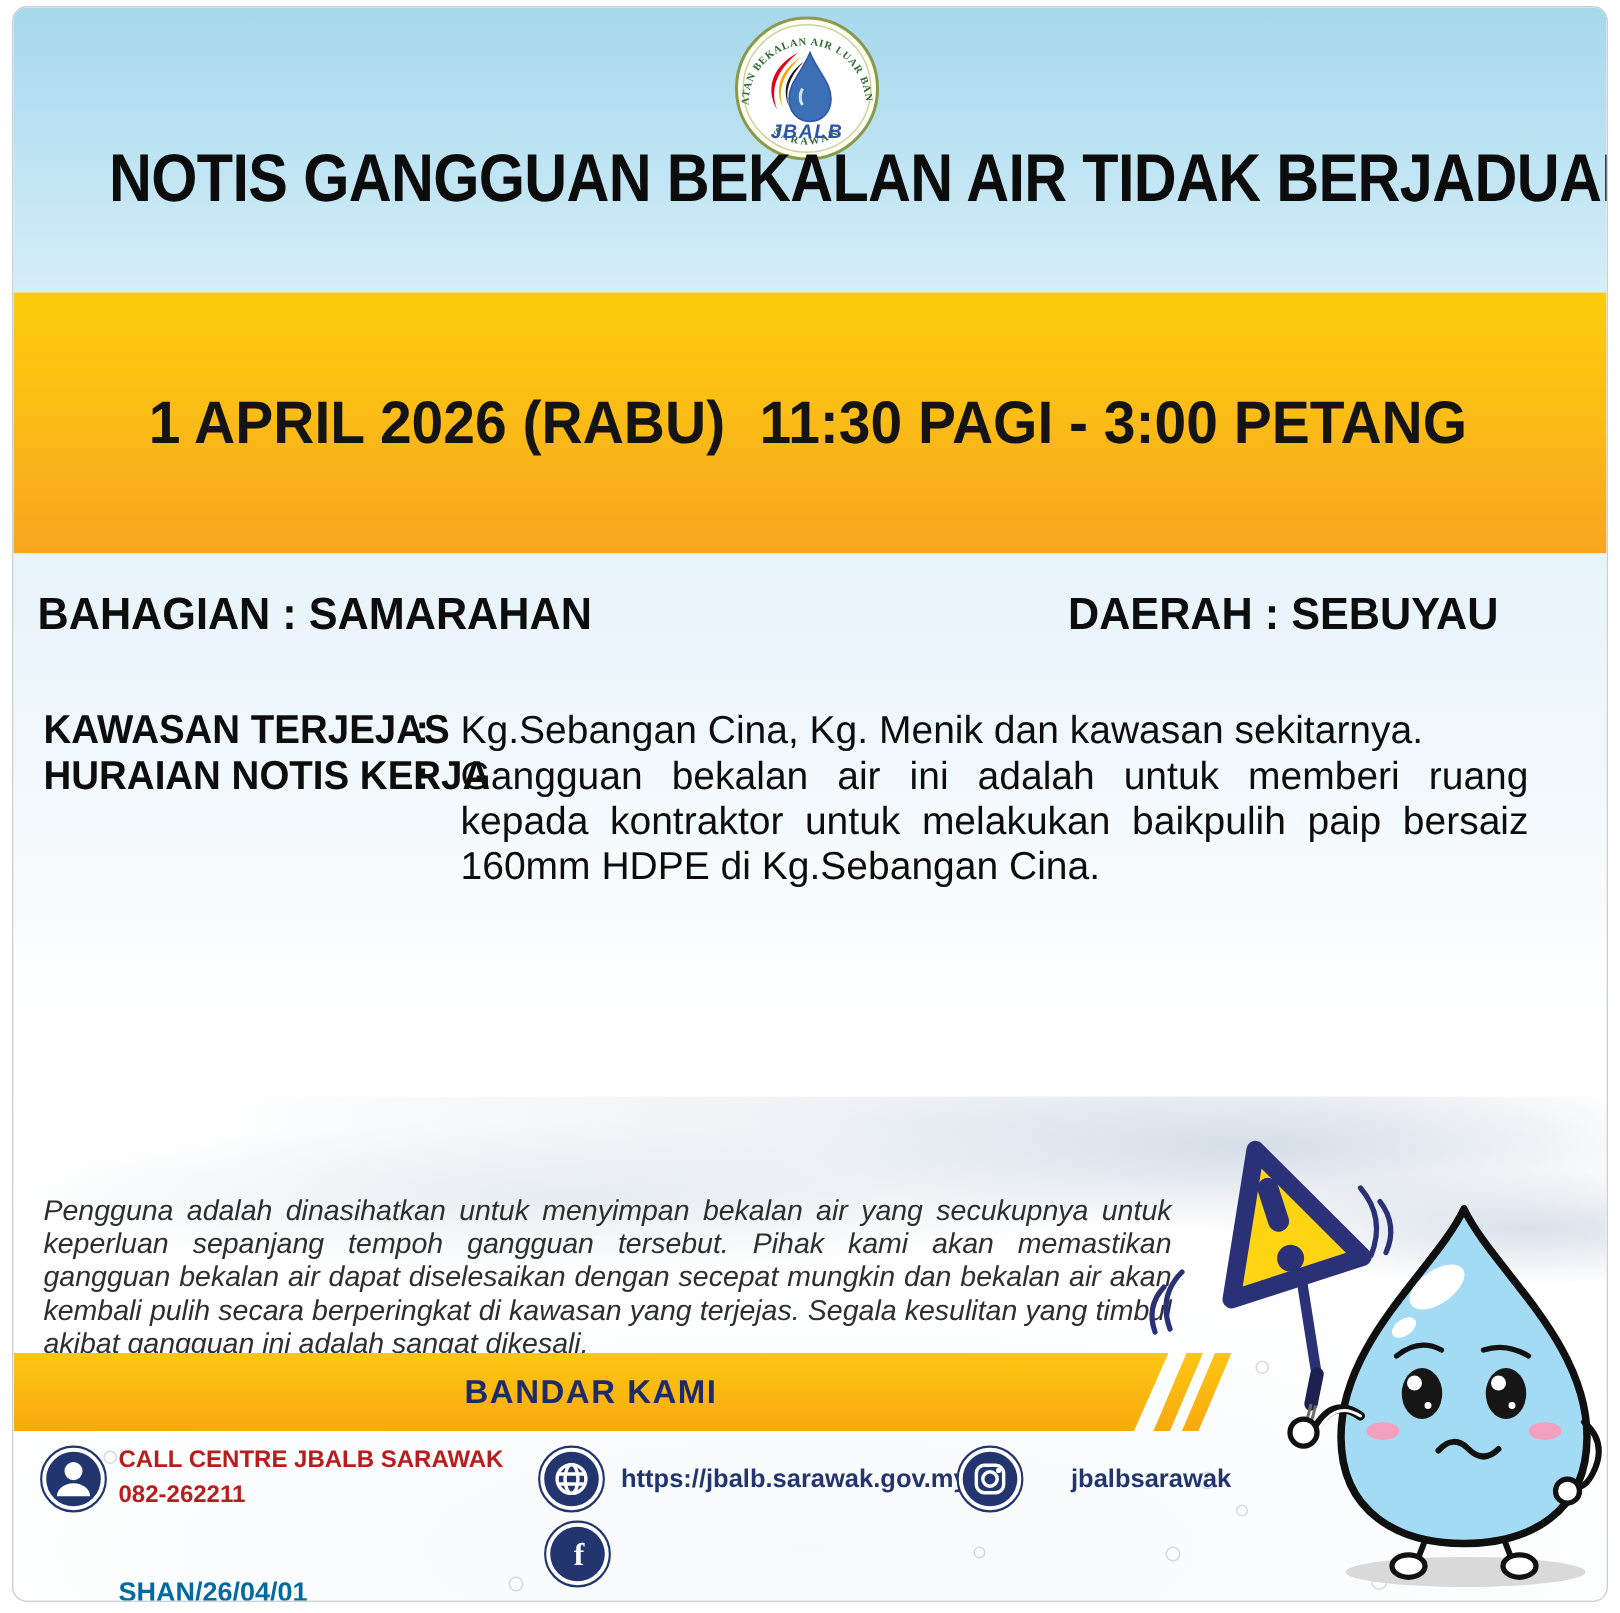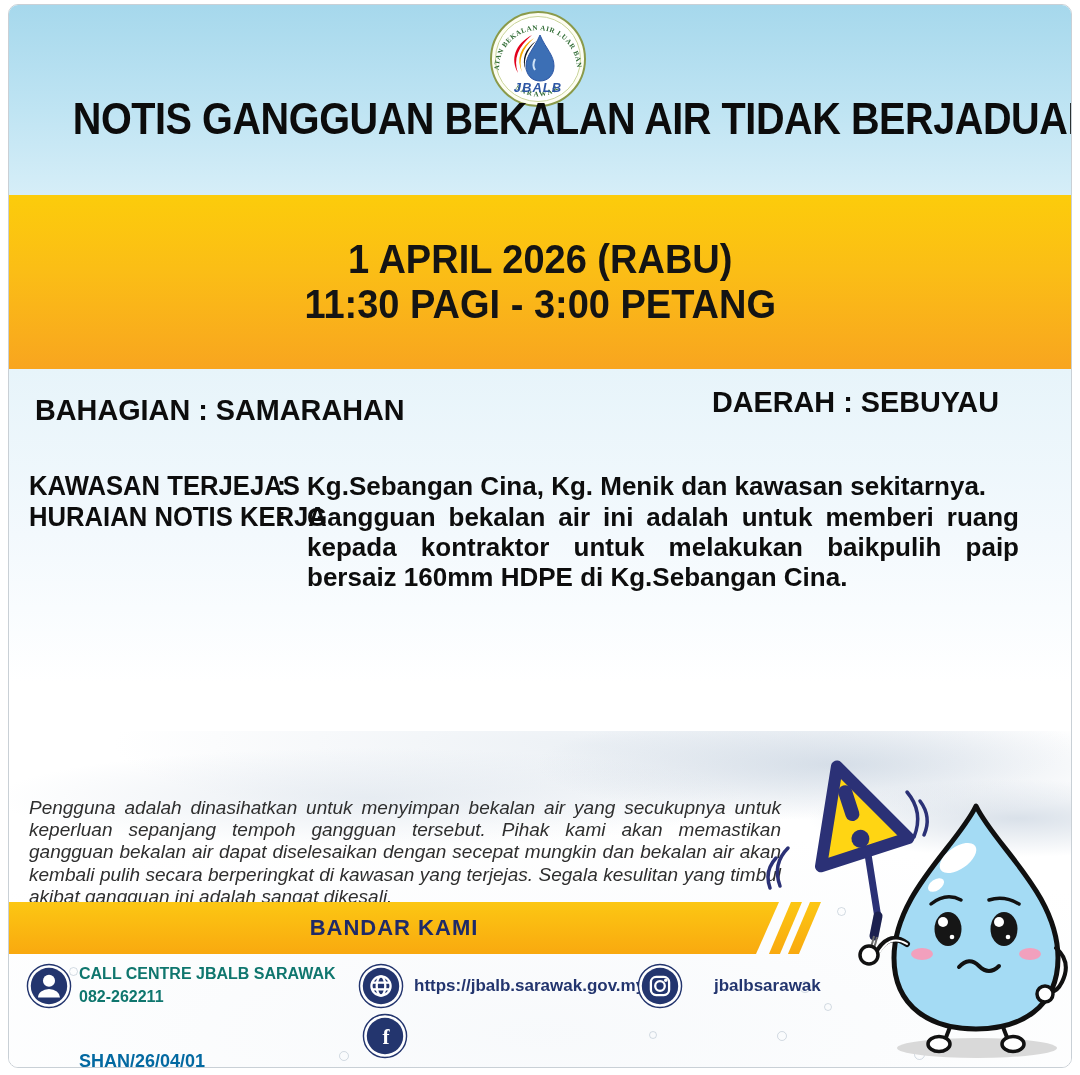--- a/index.html
+++ b/index.html
@@ -5,34 +5,34 @@
   html,body{margin:0;padding:0;background:#ffffff;}
   body{width:1080px;height:1075px;position:relative;font-family:"Liberation Sans",sans-serif;overflow:hidden;}
   .poster{position:absolute;left:8px;top:4px;width:1062px;height:1062px;border:1.5px solid #c9d0d6;border-radius:10px;background:#ffffff;overflow:hidden;}
 
   
   .header-blue{position:absolute;left:0;top:0;width:100%;height:190px;background:linear-gradient(180deg,#a6d8ec 0%,#bfe4f3 55%,#d6eef8 100%);}
   .logo-wrap{position:absolute;left:479px;top:2px;width:100px;height:100px;}
   .main-title{position:absolute;top:88px;left:0;width:100%;text-align:center;font-size:45px;font-weight:700;color:#0c0c0c;white-space:nowrap;transform:scaleX(0.88);letter-spacing:-0.5px;}
 
   
-  .banner-orange{position:absolute;left:0;top:190px;width:100%;height:174px;background:linear-gradient(180deg,#fccc0b 0%,#fbbd16 45%,#f8a51f 100%);display:flex;flex-direction:column;align-items:center;justify-content:center;}
+  .banner-orange{position:absolute;left:0;top:190px;width:100%;height:174px;background:linear-gradient(180deg,#fccc0b 0%,#fbbd16 45%,#f8a51f 100%);display:flex;flex-direction:row;align-items:center;justify-content:center;}
   .banner-line{font-size:40px;font-weight:700;color:#141414;transform:scaleX(0.95);white-space:nowrap;}
 
   
   .mid{position:absolute;left:0;top:364px;width:100%;height:368px;background:linear-gradient(180deg,#e7f4fa 0%,#f3f9fd 45%,#ffffff 85%);}
-  .region-row{display:flex;justify-content:space-between;align-items:flex-start;padding:24px 72px 0 26px;}
+  .region-row{display:flex;justify-content:space-between;align-items:flex-end;padding:24px 72px 0 16px;}
   .bahagian{font-size:30px;font-weight:700;color:#0d0d0d;transform:scaleX(0.96);transform-origin:left;}
   .daerah{font-size:30px;font-weight:700;color:#0d0d0d;margin-top:-8px;transform:scaleX(0.96);transform-origin:right;}
   .info-row{display:grid;grid-template-columns:248px 30px 1fr;padding:0 52px 0 20px;align-items:start;}
   .info-row.kawasan{margin-top:44px;}
   .info-row.huraian{}
   .info-label{font-size:27px;font-weight:700;color:#0d0d0d;transform:scaleX(0.95);transform-origin:left;white-space:nowrap;}
   .info-colon{font-size:27px;font-weight:700;color:#0d0d0d;}
-  .info-value{font-size:26px;font-weight:700;color:#0d0d0d;line-height:1.16;text-align:justify;}
+  .info-value{font-size:26px;font-weight:400;color:#0d0d0d;line-height:1.16;text-align:justify;}
 
   
   .splash{position:absolute;left:0;top:726px;width:100%;height:336px;background:
     radial-gradient(ellipse 430px 80px at 78% 10%, rgba(186,200,216,.55), transparent 70%),
     radial-gradient(ellipse 520px 70px at 34% 20%, rgba(205,216,228,.45), transparent 72%),
     radial-gradient(ellipse 300px 55px at 95% 26%, rgba(180,195,212,.5), transparent 70%),
     radial-gradient(ellipse 640px 110px at 55% 4%, rgba(226,233,240,.65), transparent 75%),
     radial-gradient(ellipse 900px 260px at 50% 90%, rgba(240,244,248,.5), transparent 80%),
     #ffffff;}
   .bubble{position:absolute;border:1.5px solid rgba(150,168,186,.4);border-radius:50%;}
@@ -42,21 +42,21 @@
 
   
   .hubungi{position:absolute;left:0;top:897px;width:770px;height:52px;background:linear-gradient(180deg,#fcc713 0%,#f9a90f 100%);clip-path:polygon(0 0,100% 0,calc(100% - 23px) 100%,0 100%);display:flex;align-items:center;justify-content:center;}
   .hubungi-text{font-size:22px;font-weight:700;color:#1f2a68;letter-spacing:1px;}
   .stripe{position:absolute;top:897px;width:11px;height:52px;background:linear-gradient(180deg,#fcc713 0%,#f9a90f 100%);transform:skewX(-23deg);transform-origin:0 0;}
   .stripe.s1{left:782px;}
   .stripe.s2{left:801px;}
 
   
   .contact-icon{position:absolute;width:46px;height:46px;}
-  .contact-text-block{position:absolute;left:70px;top:958px;font-size:16px;font-weight:700;color:#0f766e;line-height:22.5px;}
+  .contact-text-block{position:absolute;left:70px;top:958px;font-size:16px;font-weight:700;color:#b91c1c;line-height:22.5px;}
   .social-label{position:absolute;font-size:17px;font-weight:700;color:#23356e;}
   .reference{position:absolute;left:70px;top:1046px;font-size:18px;font-weight:700;color:#0369a1;}
 
   .mascot{position:absolute;left:752px;top:731px;width:312px;height:328px;}
 </style>
 </head>
 <body>
 
 <div class="poster">
 

